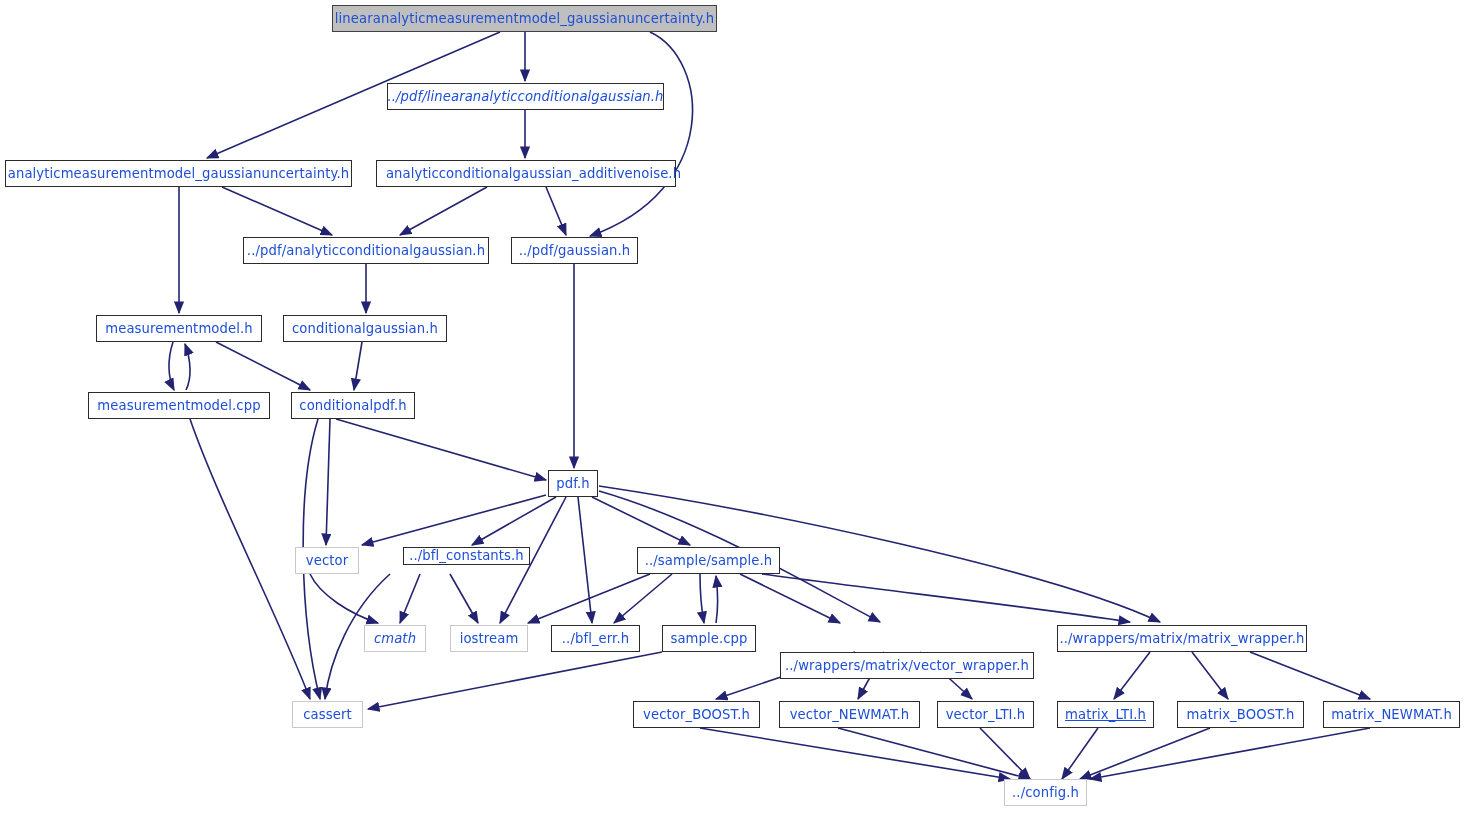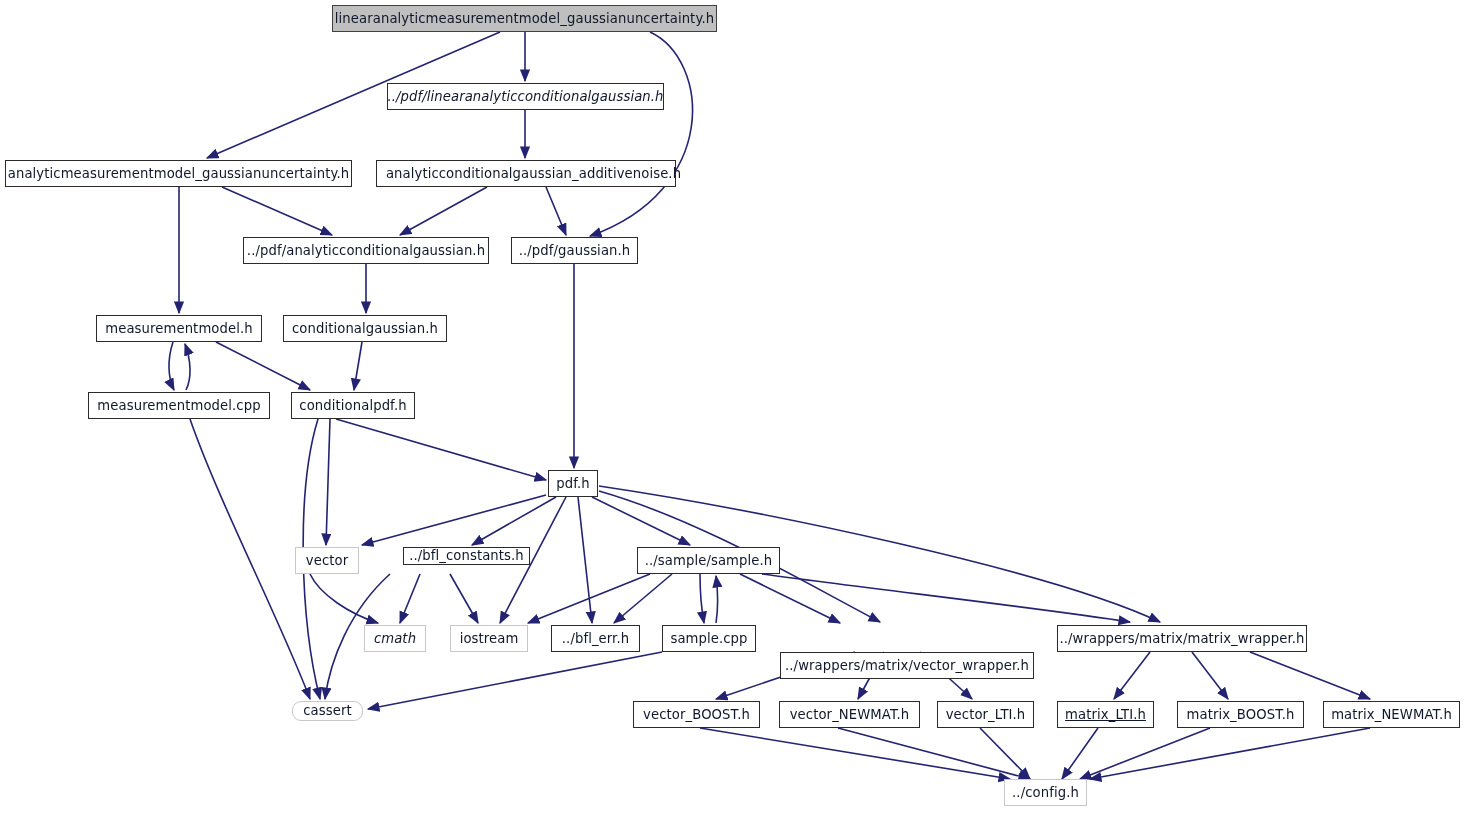--- a/index.html
+++ b/index.html
@@ -24,21 +24,21 @@
   }
   .gnode {
     position: absolute;
     box-sizing: border-box;
     display: flex;
     align-items: center;
     justify-content: center;
     white-space: nowrap;
     font-size: 13.2px;
     line-height: 1;
-    color: #0f172a;
+    color: #1d4ed8;
     background: #ffffff;
     border: 1px solid #404040;
     letter-spacing: 0.1px;
   }
   .gnode.root {
     background: #bfbfbf;
     border: 1px solid #404040;
   }
   .gnode.sys {
     border: 1px solid #c8c8c8;
@@ -163,21 +163,21 @@
       </div>
       <div class="gnode thick" style="left: 662px; top: 625px; width: 94px; height: 27px;">
         <span>sample.cpp</span>
       </div>
       <div class="gnode thick" style="left: 780px; top: 625px; width: 254px; height: 27px; margin-top: 27px;">
         <span>../wrappers/matrix/vector_wrapper.h</span>
       </div>
       <div class="gnode thick" style="left: 1057px; top: 625px; width: 250px; height: 27px;">
         <span>../wrappers/matrix/matrix_wrapper.h</span>
       </div>
-      <div class="gnode sys" style="left: 292px; top: 701px; width: 71px; height: 20px; border-radius: 9px;">
+      <div class="gnode sys" style="left: 292px; top: 701px; width: 71px; height: 27px;">
         <span>cassert</span>
       </div>
       <div class="gnode thick" style="left: 633px; top: 701px; width: 127px; height: 27px;">
         <span>vector_BOOST.h</span>
       </div>
       <div class="gnode thick" style="left: 779px; top: 701px; width: 141px; height: 27px;">
         <span>vector_NEWMAT.h</span>
       </div>
       <div class="gnode thick" style="left: 937px; top: 701px; width: 97px; height: 27px;">
         <span>vector_LTI.h</span>

